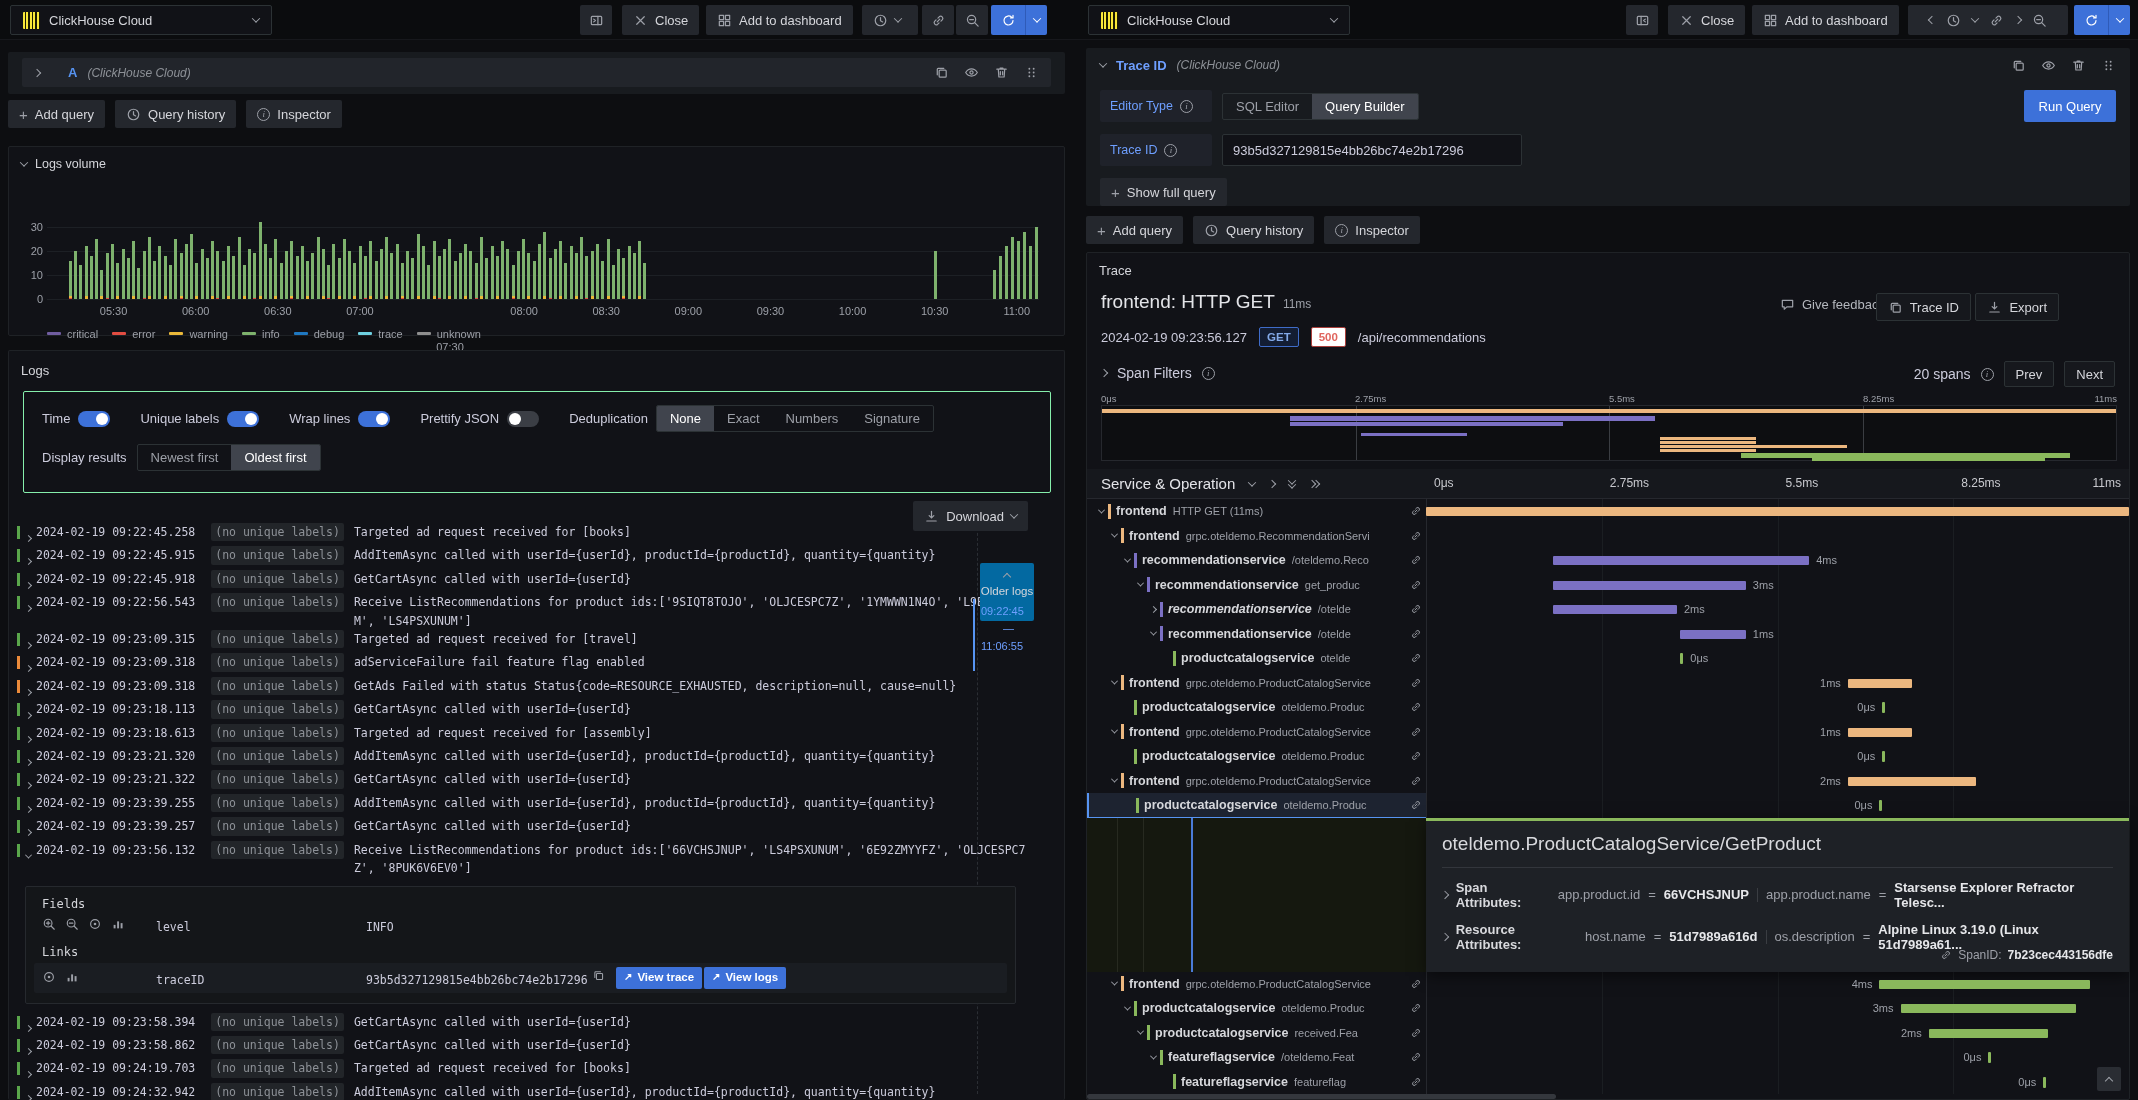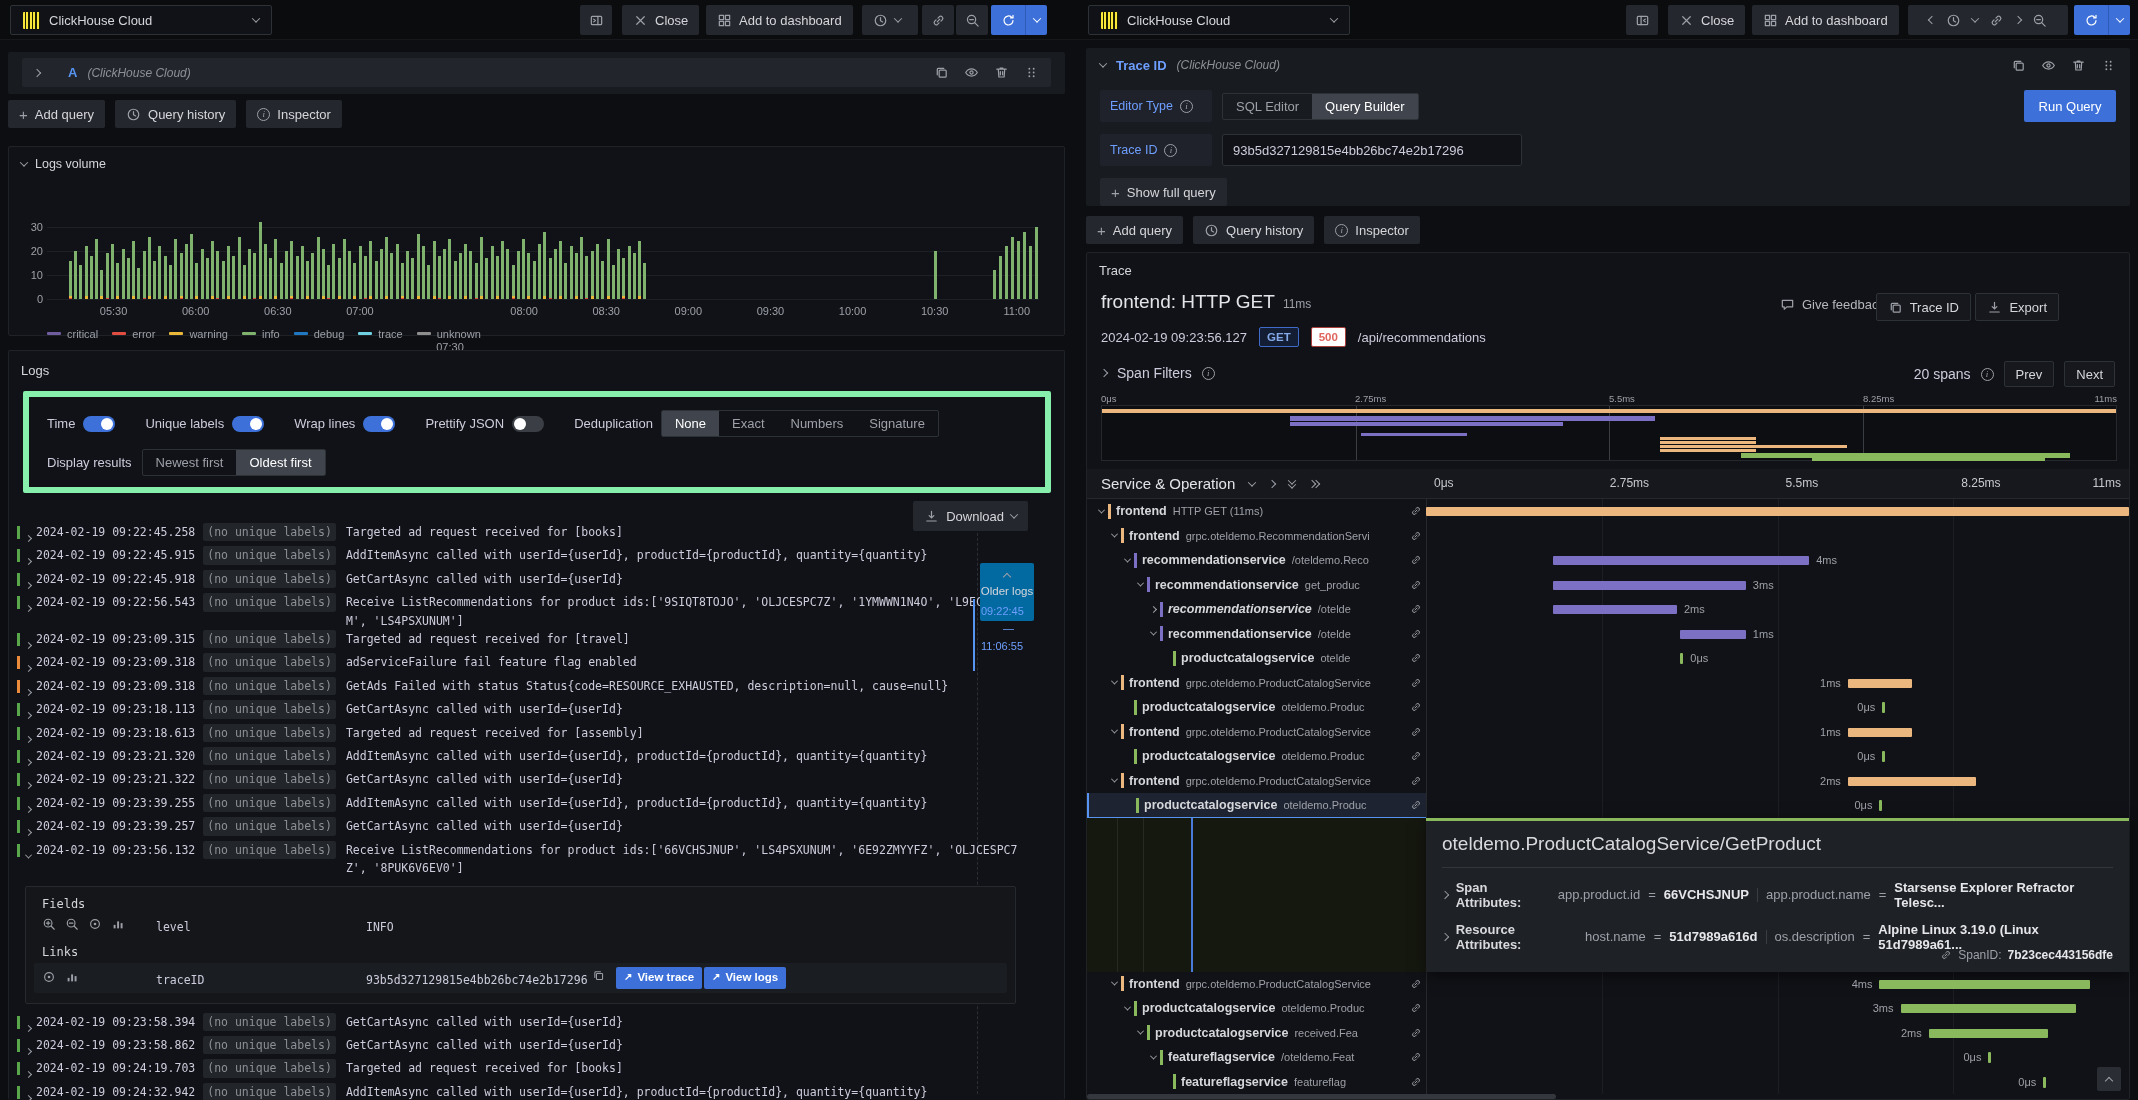--- a/index.html
+++ b/index.html
@@ -56,21 +56,21 @@
   .lv-warn{position:absolute;bottom:0;width:3px;background:#eab839}
   .lv-err{position:absolute;bottom:0;width:3px;background:#e24d42}
   .leg-item{display:inline-flex;align-items:center;gap:6px;margin-right:14px;font-size:11px;color:#9da0a8}
   .leg-dash{width:14px;height:3px;border-radius:1px}
   
   #logs-rows{position:absolute;left:6px;top:172px;right:32px;bottom:0;overflow:hidden;
     font-family:"DejaVu Sans Mono","Liberation Mono",monospace;font-size:11.5px;line-height:18.4px;color:#ccccdc}
   .lrow{display:flex;align-items:flex-start}
   .lrow .lvl{width:3px;height:13px;margin:3px 6px 0 2px;flex:none}
   .lrow .lc{width:10px;margin-top:5px;flex:none}
-  .lrow .lt{white-space:nowrap;margin-right:8px;flex:none}
+  .lrow .lt{white-space:nowrap;margin-right:16px;flex:none}
   .lrow .llab{color:#8d9197;background:#222529;border-radius:2px;padding:0 4px;margin-right:10px;white-space:nowrap;flex:none}
   .lrow .lmsg{word-break:break-all}
   #log-detail{margin:8px 16px 9px 10px;height:118px;border:1px solid #26292e;background:#141619;border-radius:2px;position:relative;
     font-family:"Liberation Sans",sans-serif}
   .ld-h{position:absolute;left:16px;font-size:12px;font-weight:500;color:#d5d6db;font-family:"DejaVu Sans Mono","Liberation Mono",monospace}
   .ld-key{position:absolute;left:130px;font-family:"DejaVu Sans Mono","Liberation Mono",monospace;font-size:11.5px}
   .ld-val{position:absolute;left:340px;font-family:"DejaVu Sans Mono","Liberation Mono",monospace;font-size:11.5px}
   .ld-icons{position:absolute;left:16px;display:flex;gap:9px;align-items:center}
   .mini-blue{display:inline-flex;align-items:center;gap:5px;height:22px;background:#3d71d9;color:#fff;
     border-radius:2px;padding:0 8px;font-size:11.5px;font-weight:bold}
@@ -528,21 +528,21 @@
         </span><span class="leg-item">
           <span class="leg-dash" style="background: rgb(142, 142, 142);"></span>
           <span>unknown</span>
         </span></div>
     </div>
 </div>
 
 <div class="abs panel" style="left:8px;top:350px;width:1057px;height:750px;border-bottom:none">
   <div class="abs" style="left:12px;top:12px;font-size:13px;font-weight:500;color:#d5d6db">Logs</div>
 
-  <div class="abs" style="left:14px;top:40px;width:1028px;height:102px;border:6px solid #86efac;border-radius:2px">
+  <div class="abs" style="left:14px;top:40px;width:1028px;height:102px;border:1px solid #86efac;border-radius:2px">
     <div style="display:flex;align-items:center;gap:8px;padding:13px 0 0 18px">
       <span style="font-size:13px">Time</span>
       <span class="tog on"></span>
         <span style="width:14px"></span>
       <span style="font-size:13px">Unique labels</span>
       <span class="tog on"></span>
         <span style="width:14px"></span>
       <span style="font-size:13px">Wrap lines</span>
       <span class="tog on"></span>
         <span style="width:14px"></span>

